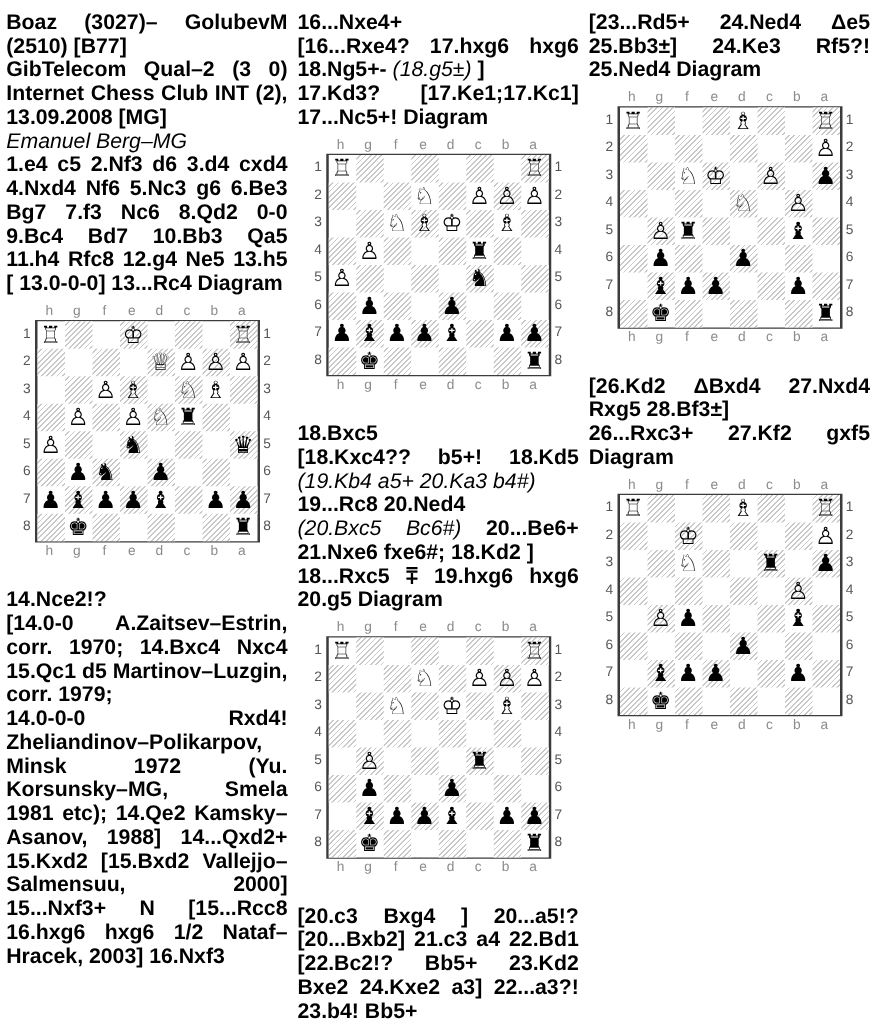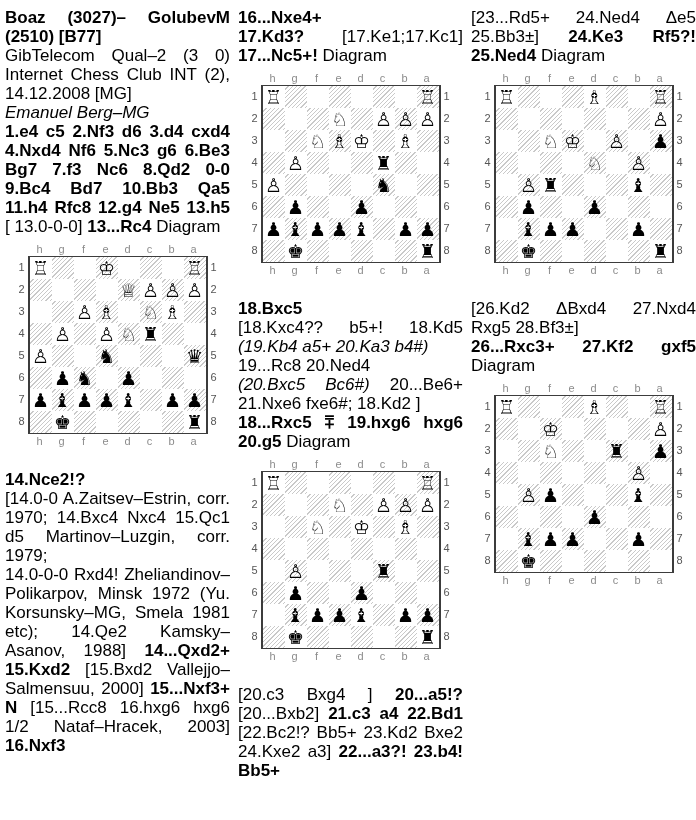--- a/index.html
+++ b/index.html
@@ -1,20 +1,20 @@
 <!DOCTYPE html>
 <html style="--page_bg: #ffffff; --text: #000000; --coord_letters: #8c8c8c; --coord_numbers: #565656; --board_border: #3c3c3c; --square_hatch: #c9c9c9;"><head>
 <meta charset="utf-8">
 <style>
   html,body{margin:0;padding:0;}
   body{width:696px;height:820px;background:var(--page_bg,#ffffff);font-family:"Liberation Sans",sans-serif;}
   .page{display:flex;gap:8px;padding:8px 0 0 5px;box-sizing:border-box;width:696px;height:820px;overflow:hidden;background:var(--page_bg,#ffffff);}
   .col{width:225px;flex:0 0 auto;}
   .para{margin:0;text-align:justify;font-size:17px;line-height:19px;color:var(--text,#000000);}
-  .r{font-weight:normal;font-style:normal;}
+  .r{font-weight:bold;font-style:normal;}
   .b{font-weight:bold;}
   .i{font-style:italic;}
   .diagram{width:max-content;margin:6px auto 22px;}
   .files-row{display:grid;grid-template-columns:repeat(8,22px);margin-left:15px;}
   .dg-letter{font-size:11px;line-height:14px;text-align:center;color:var(--coord_letters,#8c8c8c);}
   .dg-mid{display:flex;}
   .nums-col{display:grid;grid-template-rows:repeat(8,22px);width:14px;box-sizing:border-box;}
   .nums-col.left .dg-num{text-align:right;padding-right:3px;}
   .nums-col.right .dg-num{text-align:left;padding-left:3px;}
   .dg-num{font-size:11px;line-height:22px;color:var(--coord_numbers,#565656);}
@@ -22,21 +22,21 @@
   .dg-cell{width:22px;height:22px;display:flex;align-items:center;justify-content:center;font-family:"DejaVu Sans",sans-serif;font-size:19px;line-height:22px;color:#000;}
   .dark{background:repeating-linear-gradient(135deg,#ffffff 0px,#ffffff 2px,var(--square_hatch,#c9c9c9) 2px,var(--square_hatch,#c9c9c9) 3px);}
   .white-piece{text-shadow:0 0 1px #ffffff,0 0 1px #ffffff;}
 </style>
 </head>
 <body>
 
 <div class="page">
   <div class="col">
       <p class="para"><span class="b">Boaz (3027)– GolubevM (2510) [B77]</span></p>
-      <p class="para"><span class="r">GibTelecom Qual–2 (3 0) Internet Chess Club INT (2), 14.12.2008 [MG]</span></p>
+      <p class="para"><span class="r">GibTelecom Qual–2 (3 0) Internet Chess Club INT (2), 13.09.2008 [MG]</span></p>
       <p class="para"><span class="i">Emanuel Berg–MG</span></p>
       <p class="para"><span class="b">1.e4 c5 2.Nf3 d6 3.d4 cxd4 4.Nxd4 Nf6 5.Nc3 g6 6.Be3 Bg7 7.f3 Nc6 8.Qd2 0-0 9.Bc4 Bd7 10.Bb3 Qa5 11.h4 Rfc8 12.g4 Ne5 13.h5 </span><span class="r">[ 13.0-0-0] </span><span class="b">13...Rc4 </span><span class="r">Diagram</span></p>
       <div class="diagram">
         <div class="files-row">
           <span class="dg-letter">h</span>
           <span class="dg-letter">g</span>
           <span class="dg-letter">f</span>
           <span class="dg-letter">e</span>
           <span class="dg-letter">d</span>
           <span class="dg-letter">c</span>
@@ -141,20 +141,21 @@
           <span class="dg-letter">b</span>
           <span class="dg-letter">a</span>
         </div>
       </div>
       <p class="para"><span class="b">14.Nce2!?</span></p>
       <p class="para"><span class="r">[14.0-0 A.Zaitsev–Estrin, corr. 1970; 14.Bxc4 Nxc4 15.Qc1 d5 Martinov–Luzgin, corr. 1979;</span></p>
       <p class="para"><span class="r">14.0-0-0 Rxd4! Zheliandinov–Polikarpov, Minsk 1972 (Yu. Korsunsky–MG, Smela 1981 etc); 14.Qe2 Kamsky–Asanov, 1988] </span><span class="b">14...Qxd2+ 15.Kxd2 </span><span class="r">[15.Bxd2 Vallejjo–Salmensuu, 2000] </span><span class="b">15...Nxf3+ N </span><span class="r">[15...Rcc8 16.hxg6 hxg6 1/2 Nataf–Hracek, 2003] </span><span class="b">16.Nxf3</span></p>
     </div>
   <div class="col">
       <p class="para"><span class="b">16...Nxe4+</span></p>
+      <p class="para"><span class="r">[16...Rxe4? 17.hxg6 hxg6 18.Ng5+- </span><span class="i">(18.g5±)</span><span class="r"> ]</span></p>
       <p class="para"><span class="b">17.Kd3? </span><span class="r">[17.Ke1;17.Kc1] </span><span class="b">17...Nc5+! </span><span class="r">Diagram</span></p>
       <div class="diagram">
         <div class="files-row">
           <span class="dg-letter">h</span>
           <span class="dg-letter">g</span>
           <span class="dg-letter">f</span>
           <span class="dg-letter">e</span>
           <span class="dg-letter">d</span>
           <span class="dg-letter">c</span>
           <span class="dg-letter">b</span>

